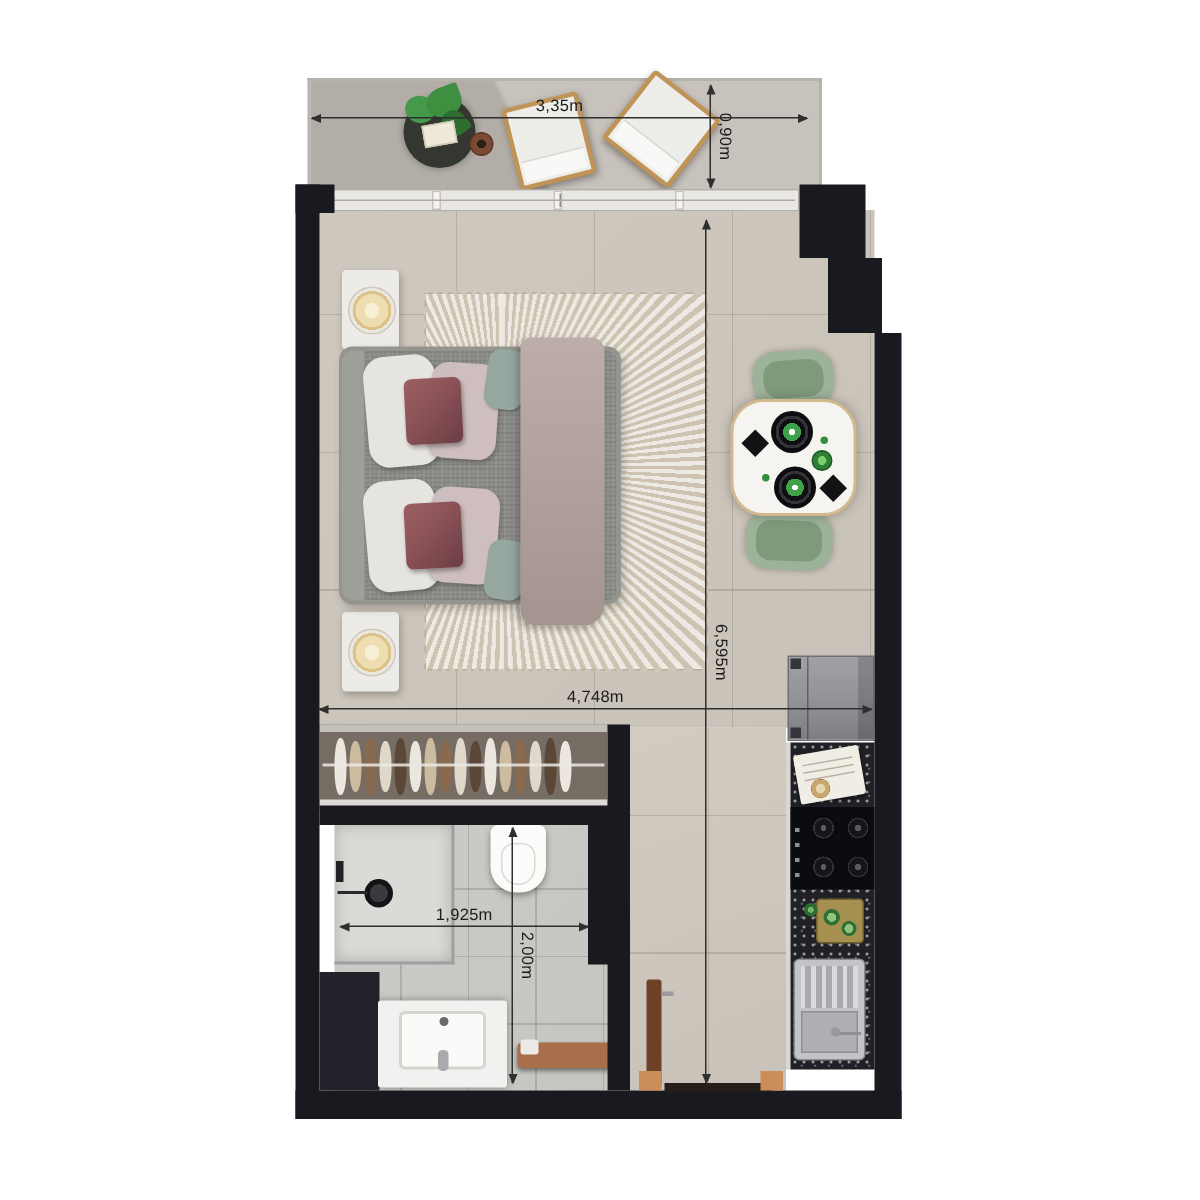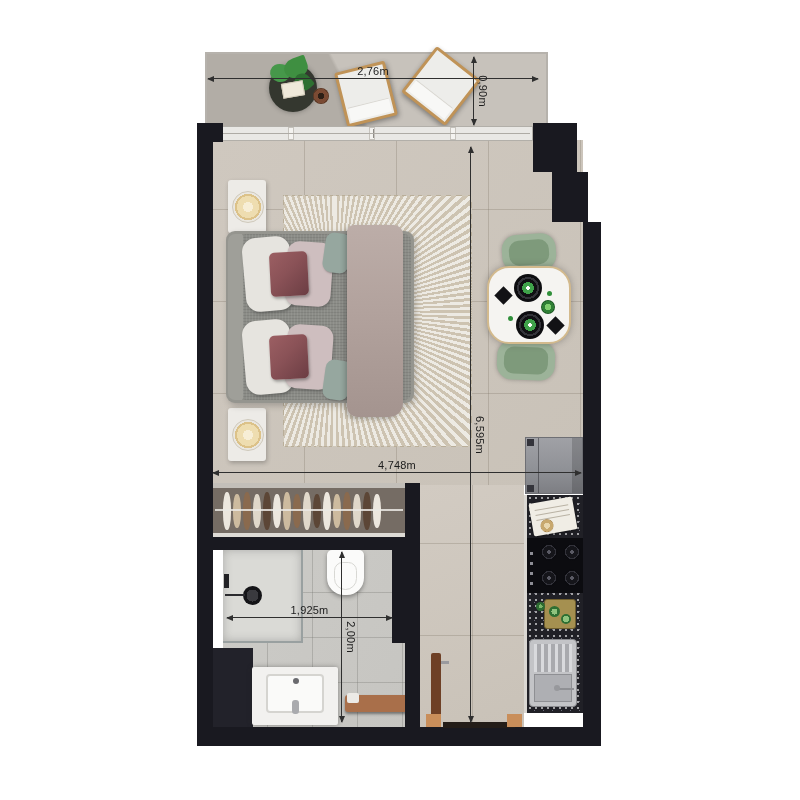--- a/index.html
+++ b/index.html
@@ -371,21 +371,21 @@
   <div class="abs wall w-left"></div>
   <div class="abs wall w-step-a"></div>
   <div class="abs wall w-step-b"></div>
   <div class="abs wall w-right"></div>
   <div class="abs wall w-bottom"></div>
   <div class="abs wall w-closet-bath"></div>
   <div class="abs wall w-corridor"></div>
   <div class="abs wall w-nook"></div>
 
   <div class="dim dim-h d-335">
-    <span class="lab">2,76m</span>
+    <span class="lab">3,35m</span>
   </div>
   <div class="dim dim-v d-090">
     <span class="lab">0,90m</span>
   </div>
   <div class="dim dim-v d-6595">
     <span class="lab">6,595m</span>
   </div>
   <div class="dim dim-h d-4075">
     <span class="lab">4,748m</span>
   </div>

